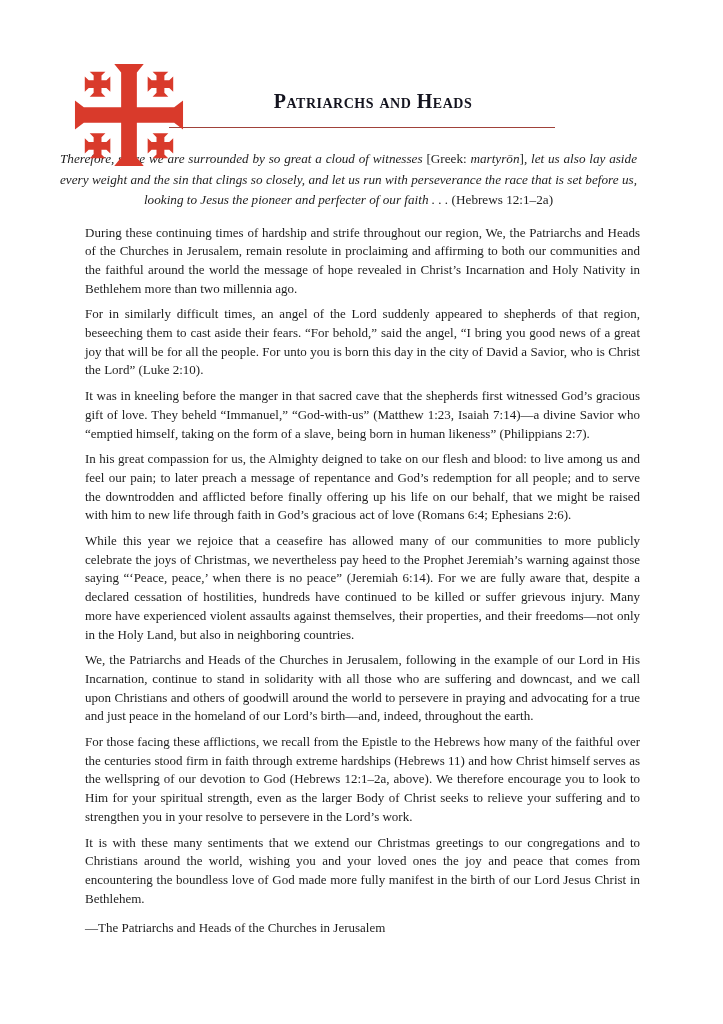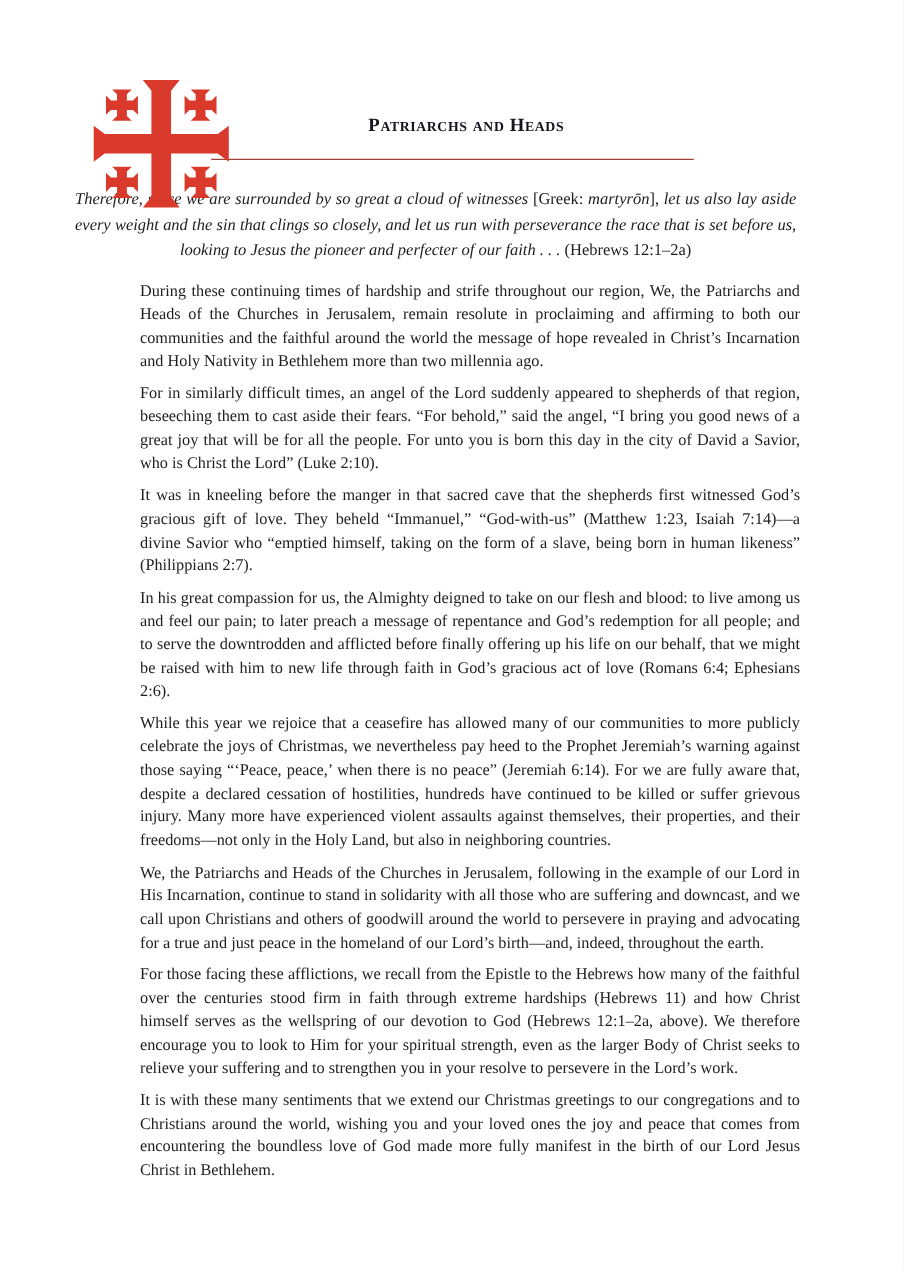--- a/index.html
+++ b/index.html
@@ -20,21 +20,21 @@
     top: 62px;
     width: 112px;
     height: 106px;
   }
   .logo svg { display: block; width: 100%; height: 100%; }
   header { padding-top: 90px; text-align: center; }
   .title {
     font-family: "Liberation Serif", serif;
     font-weight: 700;
     font-variant: small-caps;
-    font-size: 15px;
+    font-size: 20px;
     line-height: 23px;
     letter-spacing: 0.5px;
     color: #14141f;
     padding-left: 23px;
   }
   .rule {
     width: 386px;
     height: 0;
     border-top: 1px solid #a0423a;
     margin: 14px auto 10px auto;
@@ -47,21 +47,21 @@
   blockquote.quote {
     margin: 21px 86px 13px 60px;
     font-style: italic;
     font-size: 13.2px;
     line-height: 20.5px;
     text-align: justify;
     text-align-last: center;
     color: #1d1d1d;
   }
   blockquote.quote .rm { font-style: normal; }
-  main { padding: 0 83px 0 112px; }
+  main { padding: 0 83px 0 85px; }
   main p.body {
     font-size: 13px;
     line-height: 18.7px;
     text-align: justify;
     margin-bottom: 7px;
   }
   p.sig {
     font-size: 13px;
     line-height: 18.7px;
     margin-top: 11px;
@@ -94,15 +94,16 @@
 
   <main>
     <p class="body">During these continuing times of hardship and strife throughout our region, We, the Patriarchs and Heads of the Churches in Jerusalem, remain resolute in proclaiming and affirming to both our communities and the faithful around the world the message of hope revealed in Christ’s Incarnation and Holy Nativity in Bethlehem more than two millennia ago.</p>
     <p class="body">For in similarly difficult times, an angel of the Lord suddenly appeared to shepherds of that region, beseeching them to cast aside their fears. “For behold,” said the angel, “I bring you good news of a great joy that will be for all the people. For unto you is born this day in the city of David a Savior, who is Christ the Lord” (Luke 2:10).</p>
     <p class="body">It was in kneeling before the manger in that sacred cave that the shepherds first witnessed God’s gracious gift of love. They beheld “Immanuel,” “God-with-us” (Matthew 1:23, Isaiah 7:14)—a divine Savior who “emptied himself, taking on the form of a slave, being born in human likeness” (Philippians 2:7).</p>
     <p class="body">In his great compassion for us, the Almighty deigned to take on our flesh and blood: to live among us and feel our pain; to later preach a message of repentance and God’s redemption for all people; and to serve the downtrodden and afflicted before finally offering up his life on our behalf, that we might be raised with him to new life through faith in God’s gracious act of love (Romans 6:4; Ephesians 2:6).</p>
     <p class="body">While this year we rejoice that a ceasefire has allowed many of our communities to more publicly celebrate the joys of Christmas, we nevertheless pay heed to the Prophet Jeremiah’s warning against those saying “‘Peace, peace,’ when there is no peace” (Jeremiah 6:14). For we are fully aware that, despite a declared cessation of hostilities, hundreds have continued to be killed or suffer grievous injury. Many more have experienced violent assaults against themselves, their properties, and their freedoms—not only in the Holy Land, but also in neighboring countries.</p>
     <p class="body">We, the Patriarchs and Heads of the Churches in Jerusalem, following in the example of our Lord in His Incarnation, continue to stand in solidarity with all those who are suffering and downcast, and we call upon Christians and others of goodwill around the world to persevere in praying and advocating for a true and just peace in the homeland of our Lord’s birth—and, indeed, throughout the earth.</p>
     <p class="body">For those facing these afflictions, we recall from the Epistle to the Hebrews how many of the faithful over the centuries stood firm in faith through extreme hardships (Hebrews 11) and how Christ himself serves as the wellspring of our devotion to God (Hebrews 12:1–2a, above). We therefore encourage you to look to Him for your spiritual strength, even as the larger Body of Christ seeks to relieve your suffering and to strengthen you in your resolve to persevere in the Lord’s work.</p>
     <p class="body">It is with these many sentiments that we extend our Christmas greetings to our congregations and to Christians around the world, wishing you and your loved ones the joy and peace that comes from encountering the boundless love of God made more fully manifest in the birth of our Lord Jesus Christ in Bethlehem.</p>
+    <p class="sig">—The Patriarchs and Heads of the Churches in Jerusalem</p>
   </main>
 
 </div>
 
 </body></html>

